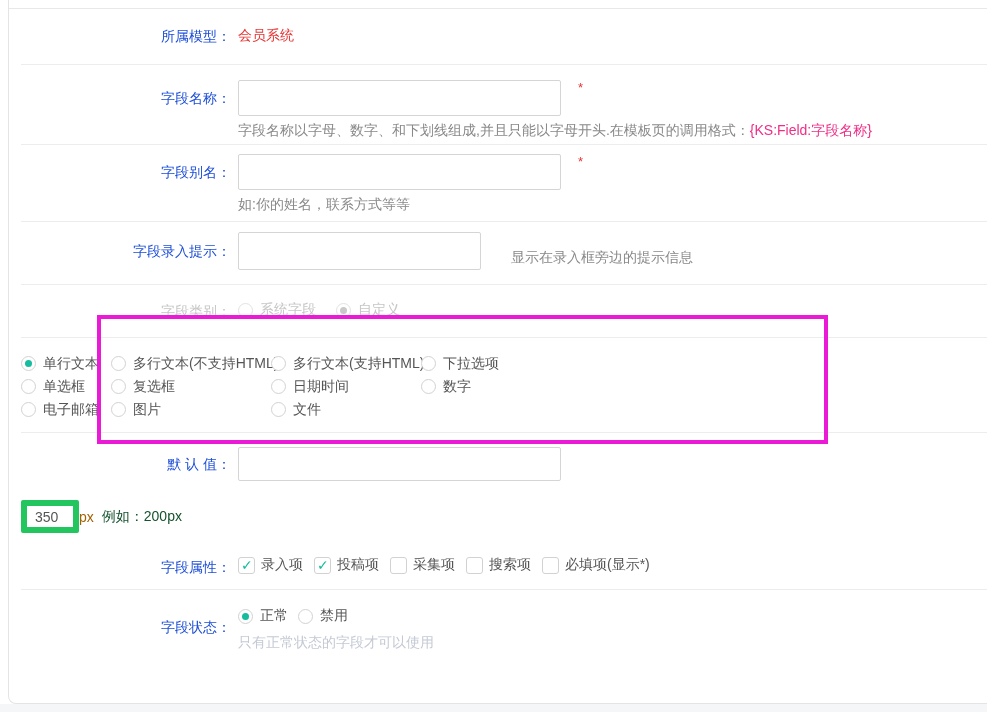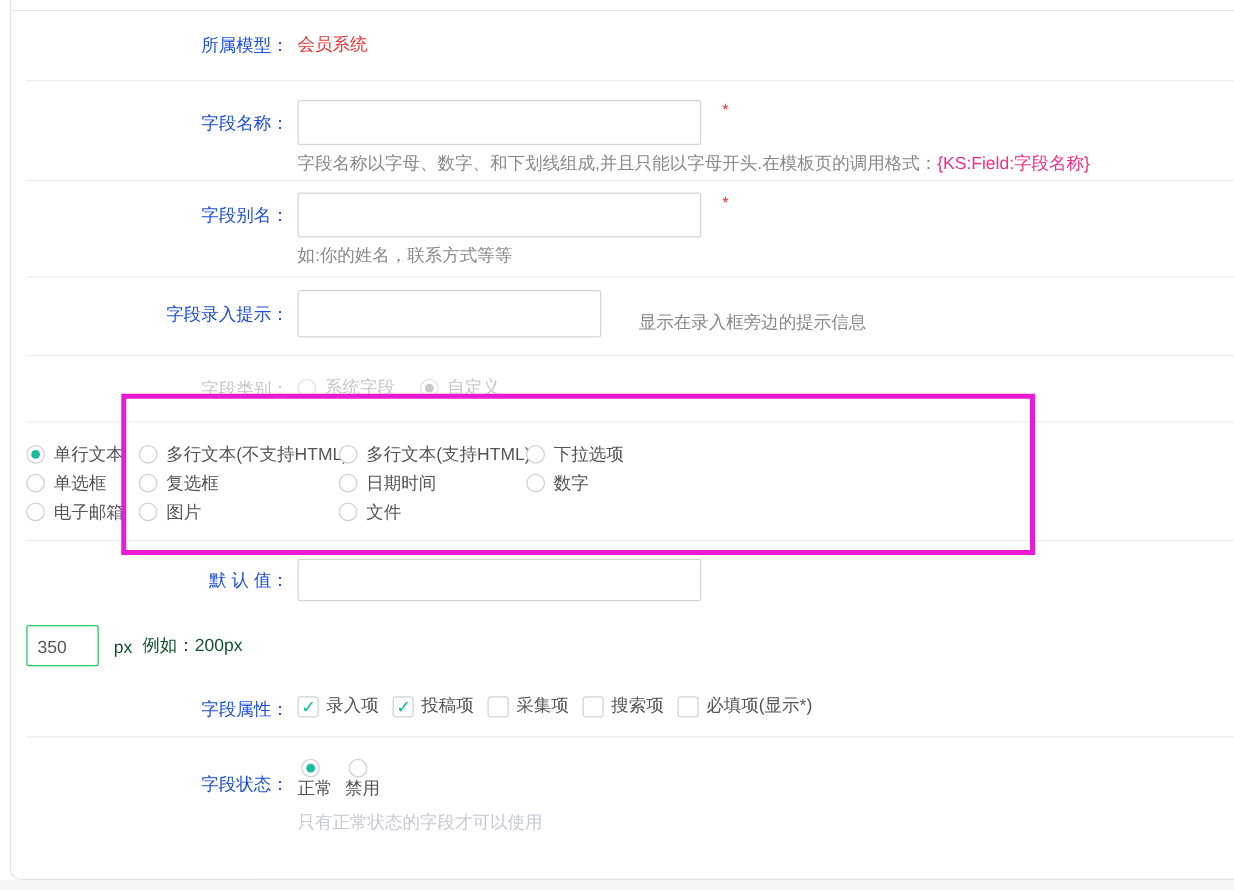--- a/index.html
+++ b/index.html
@@ -53,27 +53,27 @@
     margin-right:6px; position:relative; flex:none; }
   .check.on::after { content:"\2713"; position:absolute; left:2px; top:-1px; color:#15bc9e;
     font-size:14px; font-weight:bold; line-height:17px; }
 
   .tline { display:flex; align-items:center; height:23px; }
   .tc1 { width:90px; } .tc2 { width:160px; } .tc3 { width:150px; } .tc4 { width:120px; }
   .cat-gap { margin-right:16px; }
   .attr-line { display:flex; align-items:center; }
   .attr-line .opt { margin-right:11px; }
   .status-line { display:flex; align-items:center; }
-  .status-line .opt { margin-right:10px;flex-direction:column; }
+  .status-line .opt { margin-right:10px; }
   .status-hint { color:#c4c9d4; margin-top:9px; }
 
   .width-line { display:flex; align-items:center; }
-  .w-input { width:58px; height:33px; border:1px solid #22c55e; border-radius:2px;
+  .w-input { width:58px; height:33px; border:6px solid #22c55e; border-radius:2px;
     padding:0 8px; font:inherit; color:#555; outline:none; }
-  .unit { color:#14532d; margin-left:12px; }
+  .unit { color:#a16207; }
   .example { color:#14532d; margin-left:8px; }
 
   .hl-box { position:absolute; left:97px; top:315px; width:731px; height:129px;
     border:4px solid #ea1ad6; z-index:10; pointer-events:none; }
 </style>
 </head>
 <body>
 
 <div class="panel">
   <div class="top-line"></div>

